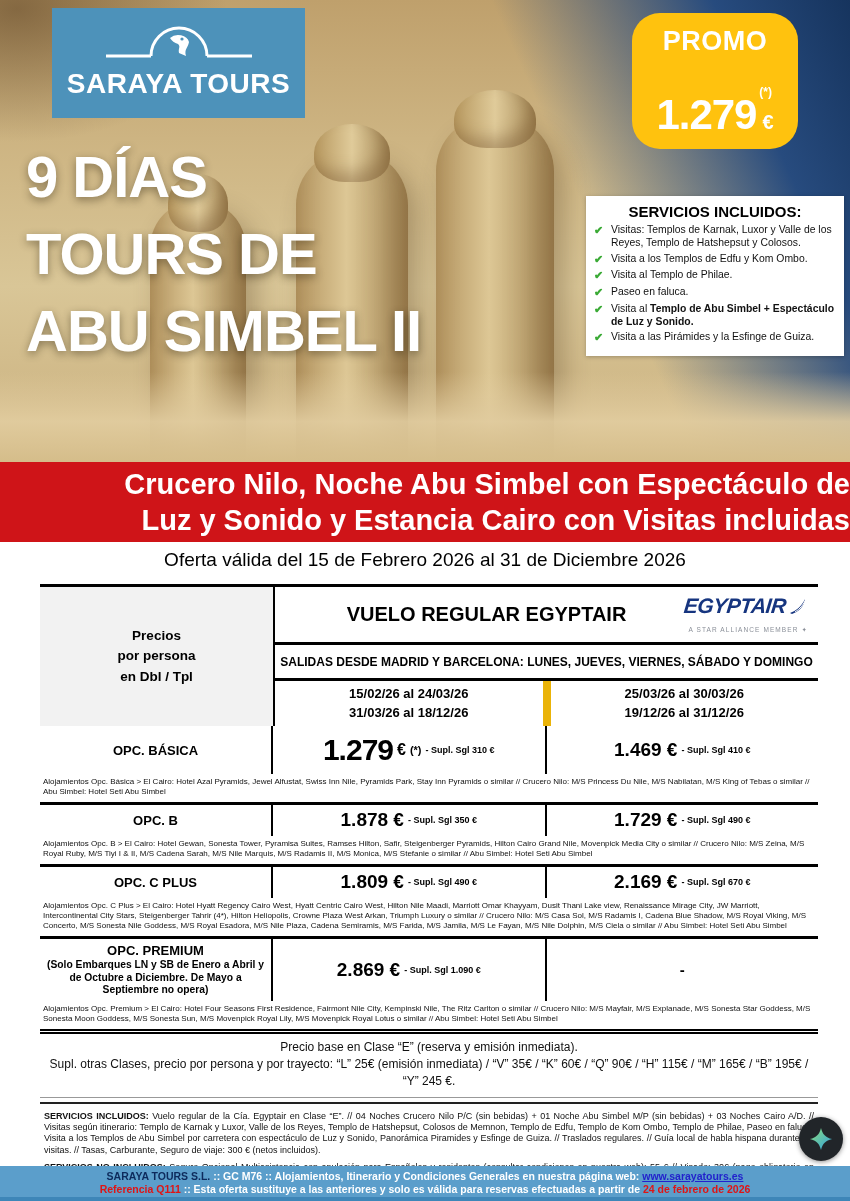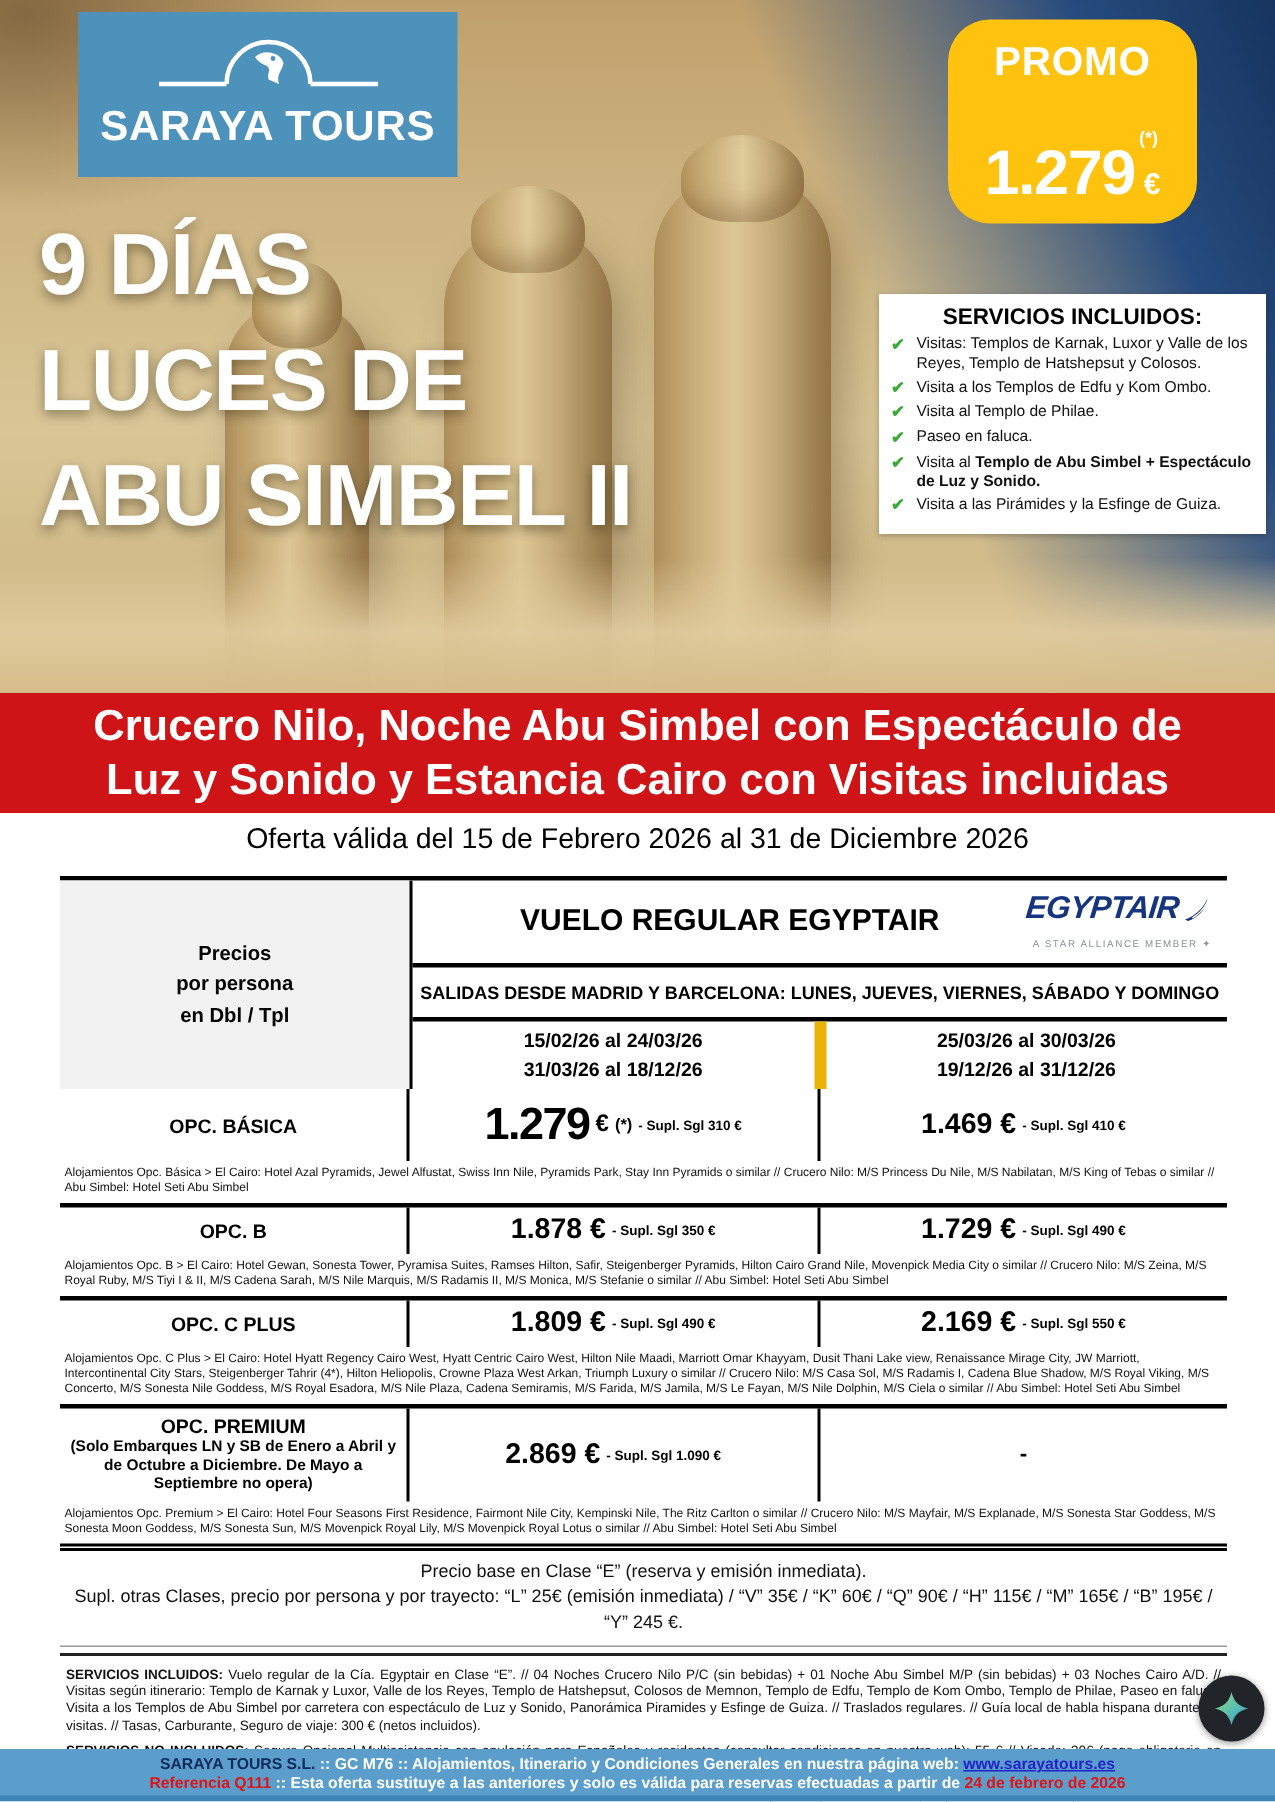--- a/index.html
+++ b/index.html
@@ -43,21 +43,21 @@
     text-shadow:0 3px 8px rgba(40,30,10,.45);}
 
   .services{position:absolute;left:586px;top:196px;width:258px;background:#fff;z-index:3;
     padding:7px 8px 8px 8px;box-sizing:border-box;box-shadow:0 1px 4px rgba(0,0,0,.25);}
   .services-title{text-align:center;font-weight:bold;font-size:15px;color:#000;margin-bottom:4px;}
   .svc-item{display:flex;gap:5px;font-size:10.4px;line-height:1.24;color:#111;margin-bottom:3px;}
   .svc-item .chk{color:#3aaa35;font-weight:bold;font-size:11px;flex:0 0 12px;}
 
   
   .banner{position:absolute;top:462px;left:0;width:850px;height:80px;background:#cf1418;
-    color:#fff;text-align:center;font-weight:bold;font-size:29px;line-height:36px;
+    color:#fff;text-align:right;font-weight:bold;font-size:29px;line-height:36px;
     padding-top:4px;box-sizing:border-box;z-index:2;}
 
   .offer{position:absolute;top:549px;left:0;width:850px;text-align:center;
     font-size:19px;font-weight:normal;color:#000;}
 
   
   .tbl{position:absolute;top:584px;left:40px;width:778px;border-top:3px solid #000;
     box-sizing:border-box;color:#000;}
   .thead{display:flex;}
   .corner{width:233px;min-width:233px;border-right:2px solid #000;background:#f2f2f2;
@@ -141,21 +141,21 @@
     <div class="promo">
       <div class="promo-label">PROMO</div>
       <div class="promo-star">(*)</div>
       <div class="promo-price">
         <span class="val">1.279</span><span class="cur">€</span>
       </div>
     </div>
 
     <div class="hero-title">
       <div>9 DÍAS</div>
-      <div>LUCES DE</div>
+      <div>TOURS DE</div>
       <div>ABU SIMBEL II</div>
     </div>
 
     <div class="services">
       <div class="services-title">SERVICIOS INCLUIDOS:</div>
       <div class="svc-item">
         <span class="chk">✔</span>
         <span>Visitas: Templos de Karnak, Luxor y Valle de los Reyes, Templo de Hatshepsut y Colosos.</span>
       </div>
       <div class="svc-item">
@@ -252,21 +252,21 @@
     <div class="opt-note">Alojamientos Opc. B &gt; El Cairo: Hotel Gewan, Sonesta Tower, Pyramisa Suites, Ramses Hilton, Safir, Steigenberger Pyramids, Hilton Cairo Grand Nile, Movenpick Media City o similar // Crucero Nilo: M/S Zeina, M/S Royal Ruby, M/S Tiyi I &amp; II, M/S Cadena Sarah, M/S Nile Marquis, M/S Radamis II, M/S Monica, M/S Stefanie o similar // Abu Simbel: Hotel Seti Abu Simbel</div>
 
     <div class="opt-row r2">
       <div class="opt-label">OPC. C PLUS</div>
       <div class="opt-price p1">
         <span class="med-val">1.809 €</span>
         <span class="supl">- Supl. Sgl 490 €</span>
       </div>
       <div class="opt-price">
         <span class="med-val">2.169 €</span>
-        <span class="supl">- Supl. Sgl 550 €</span>
+        <span class="supl">- Supl. Sgl 670 €</span>
       </div>
     </div>
     <div class="opt-note">Alojamientos Opc. C Plus &gt; El Cairo: Hotel Hyatt Regency Cairo West, Hyatt Centric Cairo West, Hilton Nile Maadi, Marriott Omar Khayyam, Dusit Thani Lake view, Renaissance Mirage City, JW Marriott, Intercontinental City Stars, Steigenberger Tahrir (4*), Hilton Heliopolis, Crowne Plaza West Arkan, Triumph Luxury o similar // Crucero Nilo: M/S Casa Sol, M/S Radamis I, Cadena Blue Shadow, M/S Royal Viking, M/S Concerto, M/S Sonesta Nile Goddess, M/S Royal Esadora, M/S Nile Plaza, Cadena Semiramis, M/S Farida, M/S Jamila, M/S Le Fayan, M/S Nile Dolphin, M/S Ciela o similar // Abu Simbel: Hotel Seti Abu Simbel</div>
 
     <div class="opt-row r3">
       <div class="opt-label">
         <div>OPC. PREMIUM</div>
         <div class="opt-sub">(Solo Embarques LN y SB de Enero a Abril y de Octubre a Diciembre. De Mayo a Septiembre no opera)</div>
       </div>
       <div class="opt-price p1">

